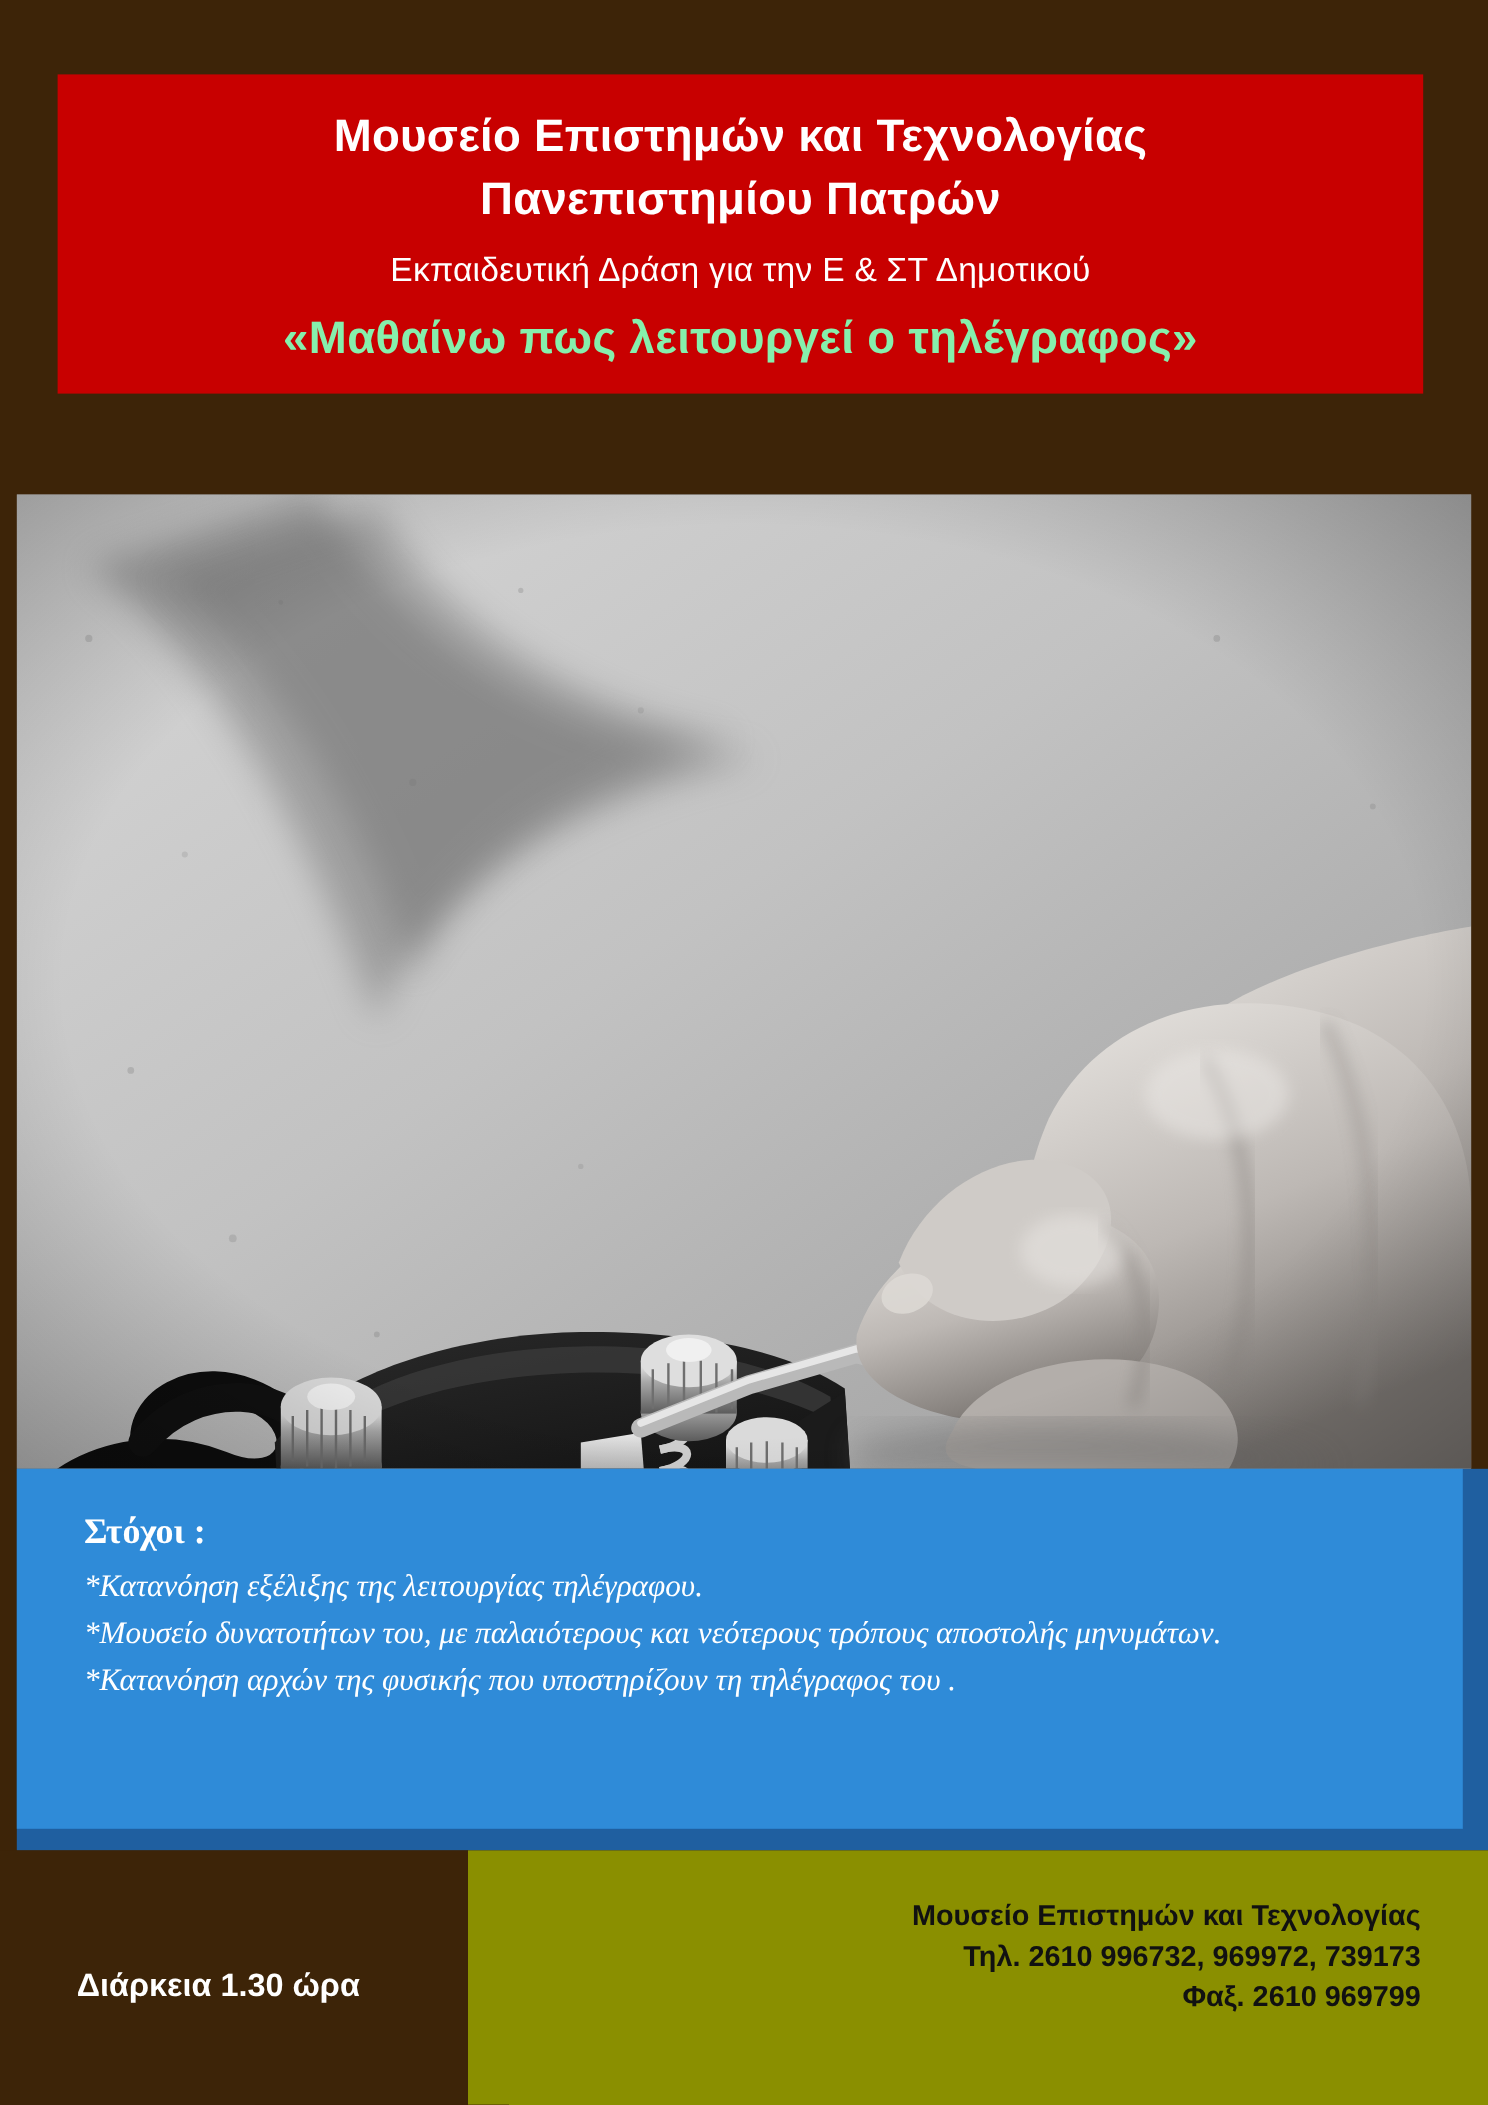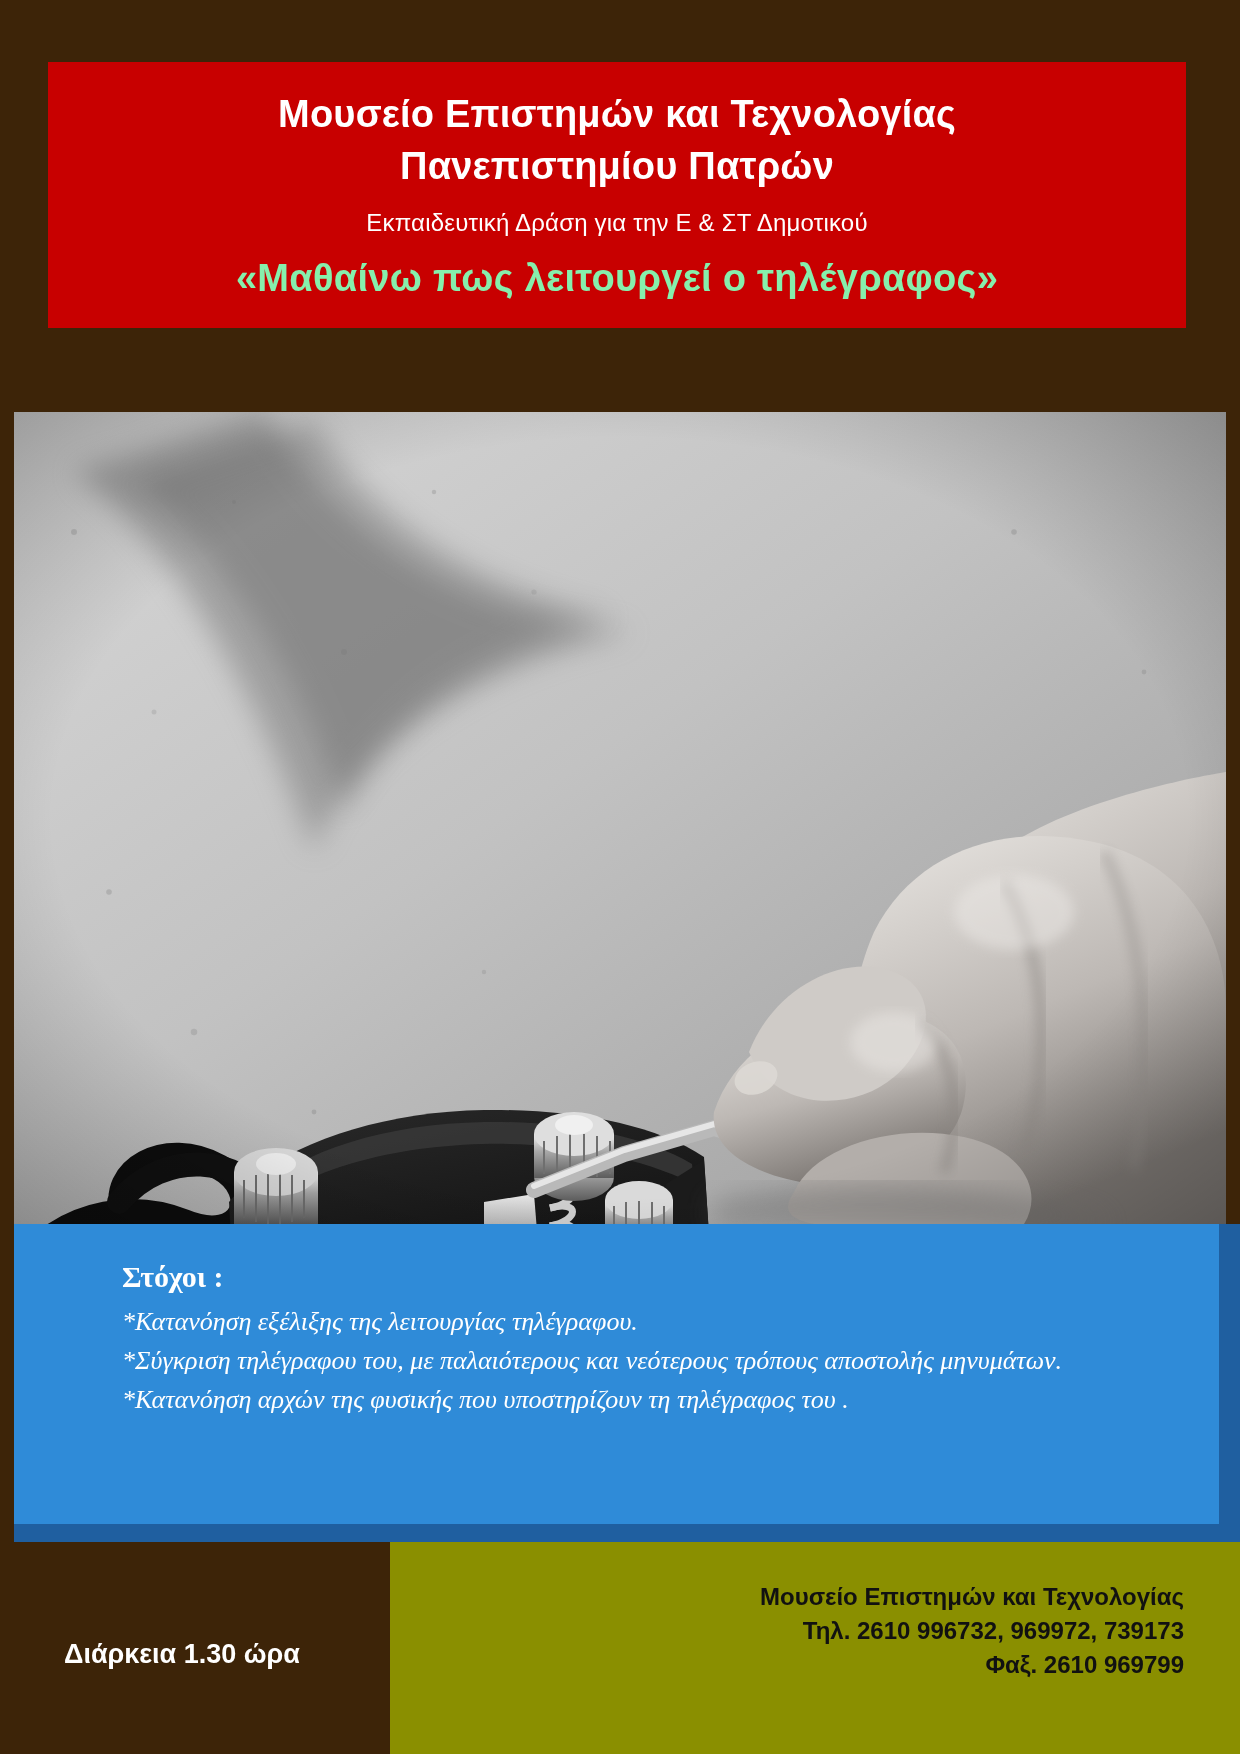--- a/index.html
+++ b/index.html
@@ -29,21 +29,21 @@
   }
   .header-line1 {
     color: #ffffff;
     font-size: 38px;
     font-weight: bold;
     line-height: 1.38;
     letter-spacing: 0.2px;
   }
   .header-sub {
     color: #ffffff;
-    font-size: 24px;
+    font-size: 28px;
     font-weight: normal;
     margin-top: 16px;
     letter-spacing: 0.2px;
   }
   .header-title {
     color: #86efac;
     font-size: 38px;
     font-weight: bold;
     margin-top: 20px;
     letter-spacing: 0.3px;
@@ -71,21 +71,21 @@
     background: #1f5fa0;
   }
   .blue-band {
     position: absolute;
     left: 14px;
     top: 1224px;
     width: 1205px;
     height: 300px;
     background: #2f8bd8;
     box-sizing: border-box;
-    padding: 36px 70px 0 108px;
+    padding: 36px 70px 0 56px;
   }
   .goals-title {
     color: #ffffff;
     font-size: 30px;
     font-weight: bold;
     font-family: "Liberation Serif", serif;
     margin-bottom: 10px;
   }
   .goals-list {
     margin: 0;
@@ -319,21 +319,21 @@
 
     <rect x="0" y="0" width="1212" height="812" fill="url(#vig)"></rect>
   </svg>
 </div>
 
 <div class="blue-shadow"></div>
 <div class="blue-band">
   <div class="goals-title">Στόχοι :</div>
   <ul class="goals-list">
     <li>*Κατανόηση εξέλιξης της λειτουργίας τηλέγραφου.</li>
-    <li>*Σύγκριση τηλέγραφου του, με παλαιότερους και νεότερους τρόπους αποστολής μηνυμάτων.</li>
+    <li>*Μουσείο δυνατοτήτων του, με παλαιότερους και νεότερους τρόπους αποστολής μηνυμάτων.</li>
     <li>*Κατανόηση  αρχών της φυσικής που υποστηρίζουν τη τηλέγραφος του .</li>
   </ul>
 </div>
 
 <div class="footer-left"></div>
 <div class="duration">Διάρκεια 1.30 ώρα</div>
 <div class="footer-olive">
   <div>Μουσείο Επιστημών και Τεχνολογίας</div>
   <div>Τηλ. 2610 996732, 969972, 739173</div>
   <div>Φαξ. 2610 969799</div>

